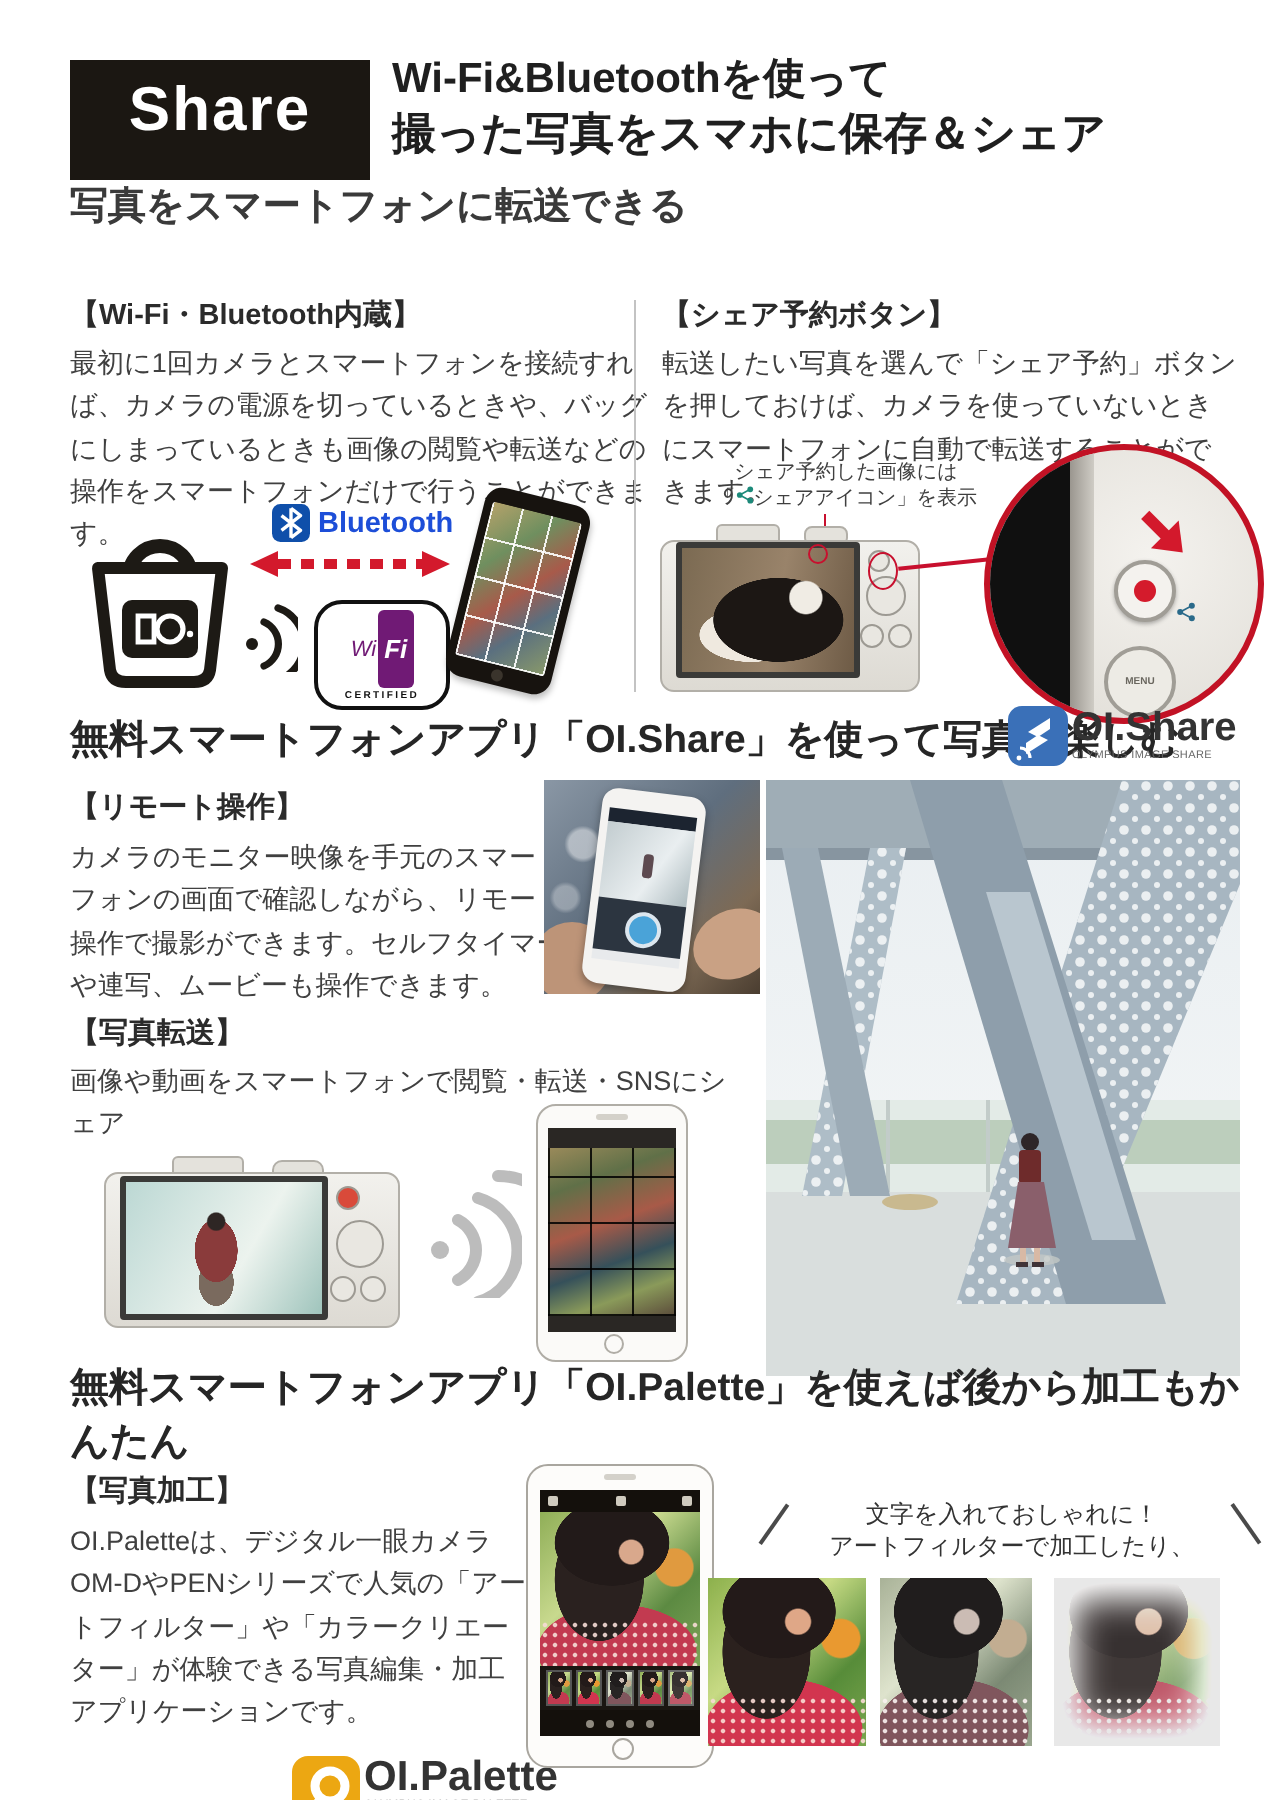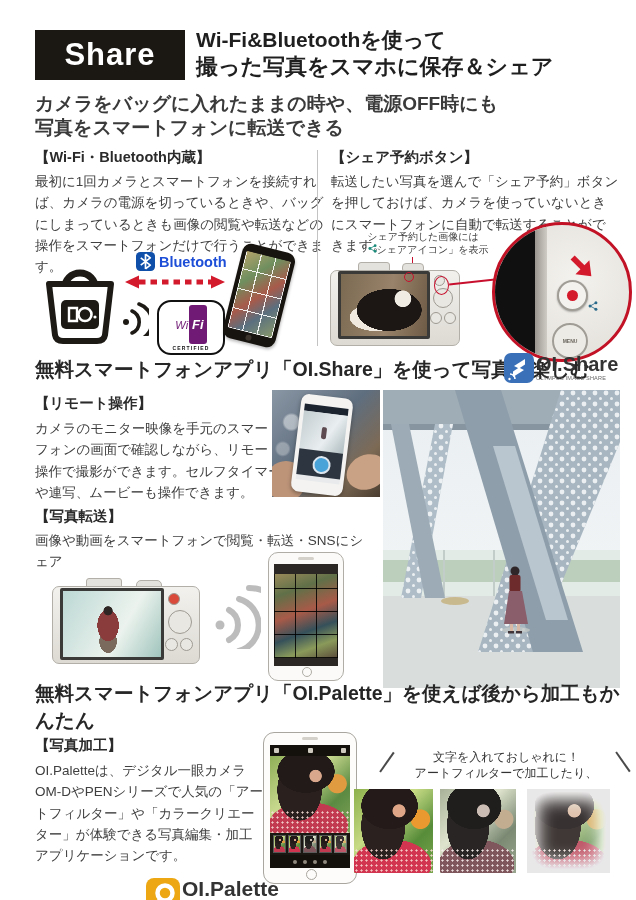--- a/index.html
+++ b/index.html
@@ -1,21 +1,21 @@
 <!DOCTYPE html>
 <html><head>
 <meta charset="utf-8">
 <style>
   html,body{margin:0;padding:0;background:#fff;}
   body{font-family:"Liberation Sans","DejaVu Sans",sans-serif;color:#3f3f3f;}
   #page{position:relative;width:636px;height:900px;background:#fff;overflow:hidden;}
   .abs{position:absolute;}
 
   
-  .share-box{left:35px;top:30px;width:150px;height:50px;background:#1b1712;color:#fff;
+  .share-box{left:35px;top:30px;width:150px;height:60px;background:#1b1712;color:#fff;
     font-size:31px;font-weight:bold;text-align:center;line-height:49px;letter-spacing:1px;}
   .title{left:196px;top:26px;color:#1f1f1f;font-weight:bold;}
   .title .l1{font-size:21px;line-height:27px;}
   .title .l2{font-size:22px;line-height:28px;}
   .subtitle{left:35px;top:92px;color:#3a3a3a;font-weight:bold;font-size:19px;line-height:24px;}
 
   
   .col-h{font-size:14.5px;font-weight:bold;color:#2b2b2b;}
   .body-txt{font-size:13.5px;line-height:1.58;color:#404040;}
   .divider{left:317px;top:150px;width:1px;height:196px;background:#c3c3c3;}
@@ -162,21 +162,20 @@
 <body>
 
 <div id="page">
 
   <div class="abs share-box">Share</div>
   <div class="abs title">
     <div class="l1">Wi-Fi&amp;Bluetoothを使って</div>
     <div class="l2">撮った写真をスマホに保存＆シェア</div>
   </div>
   <div class="abs subtitle">
-    <div>カメラをバッグに入れたままの時や、電源OFF時にも</div>
     <div>写真をスマートフォンに転送できる</div>
   </div>
 
   <div class="abs col-h" style="left:35px;top:148px;">【Wi-Fi・Bluetooth内蔵】</div>
   <div class="abs body-txt" style="left:35px;top:171px;width:290px;">最初に1回カメラとスマートフォンを接続すれば、カメラの電源を切っているときや、バッグにしまっているときも画像の閲覧や転送などの操作をスマートフォンだけで行うことができます。</div>
   <div class="abs divider"></div>
   <div class="abs col-h" style="left:331px;top:148px;">【シェア予約ボタン】</div>
   <div class="abs body-txt" style="left:331px;top:171px;width:288px;">転送したい写真を選んで「シェア予約」ボタンを押しておけば、カメラを使っていないときにスマートフォンに自動で転送することができます。</div>
 
   <svg class="abs" style="left:38px;top:251px;" width="84" height="94" viewBox="0 0 84 94">

